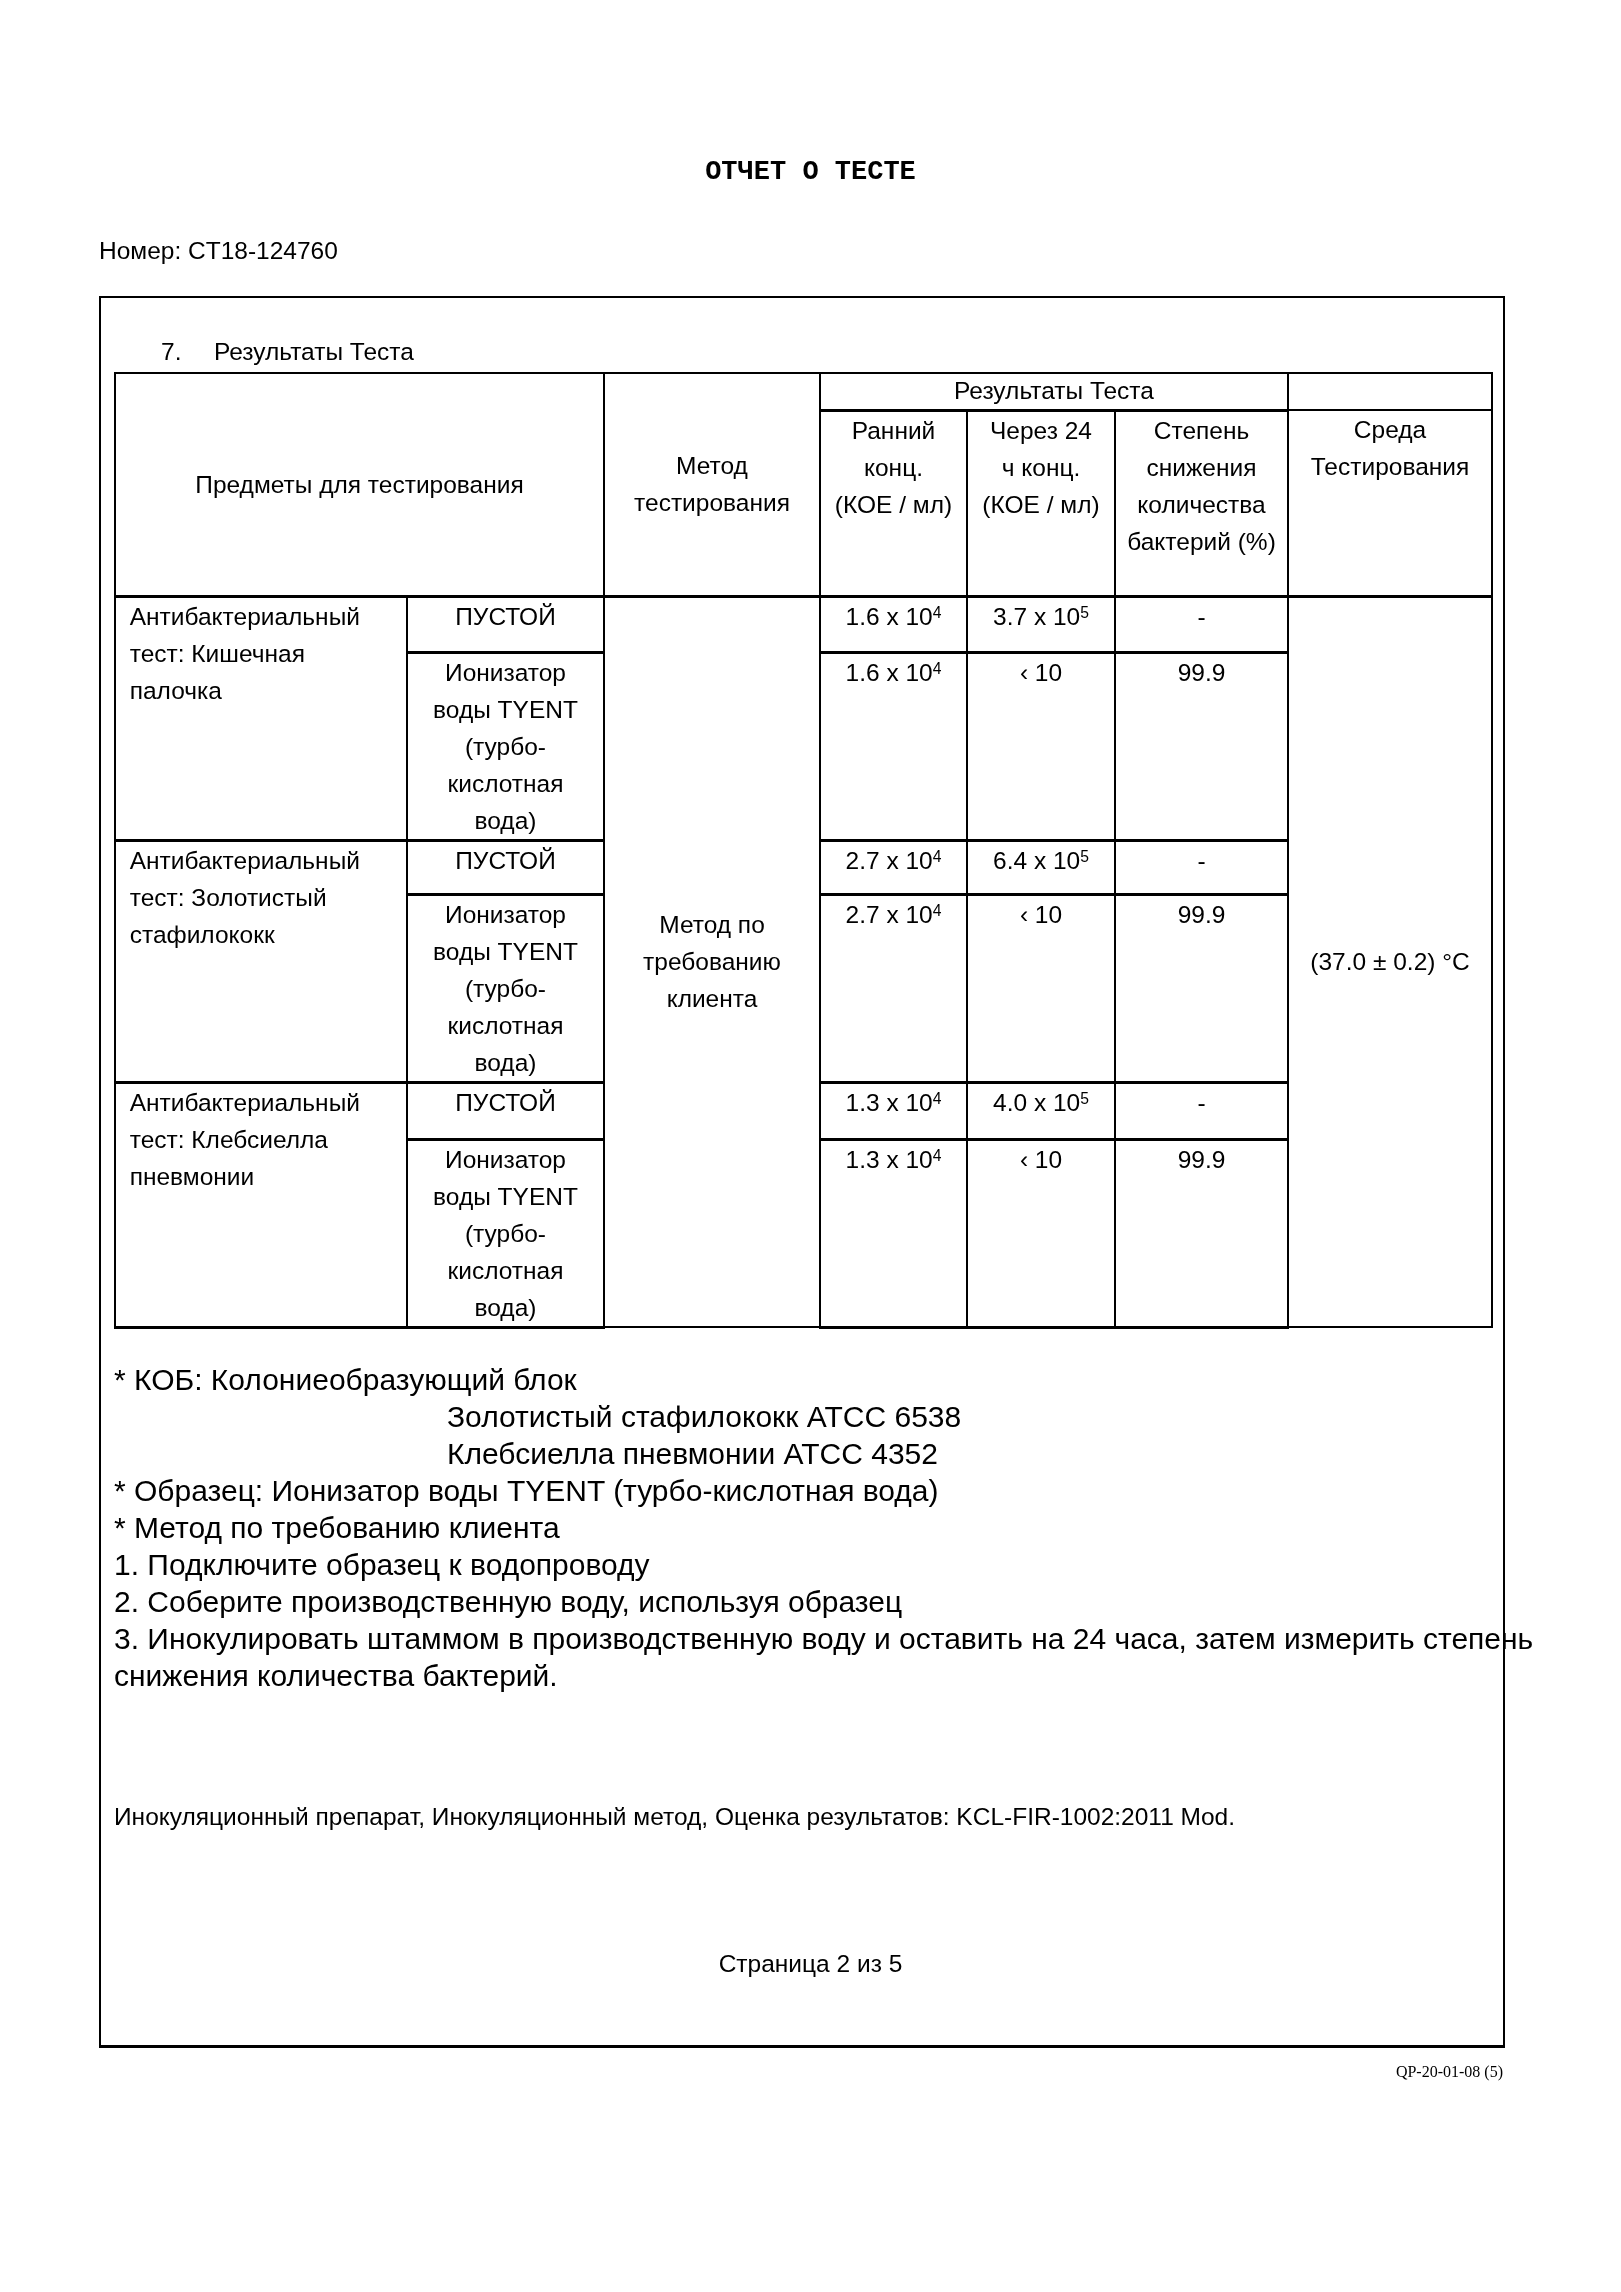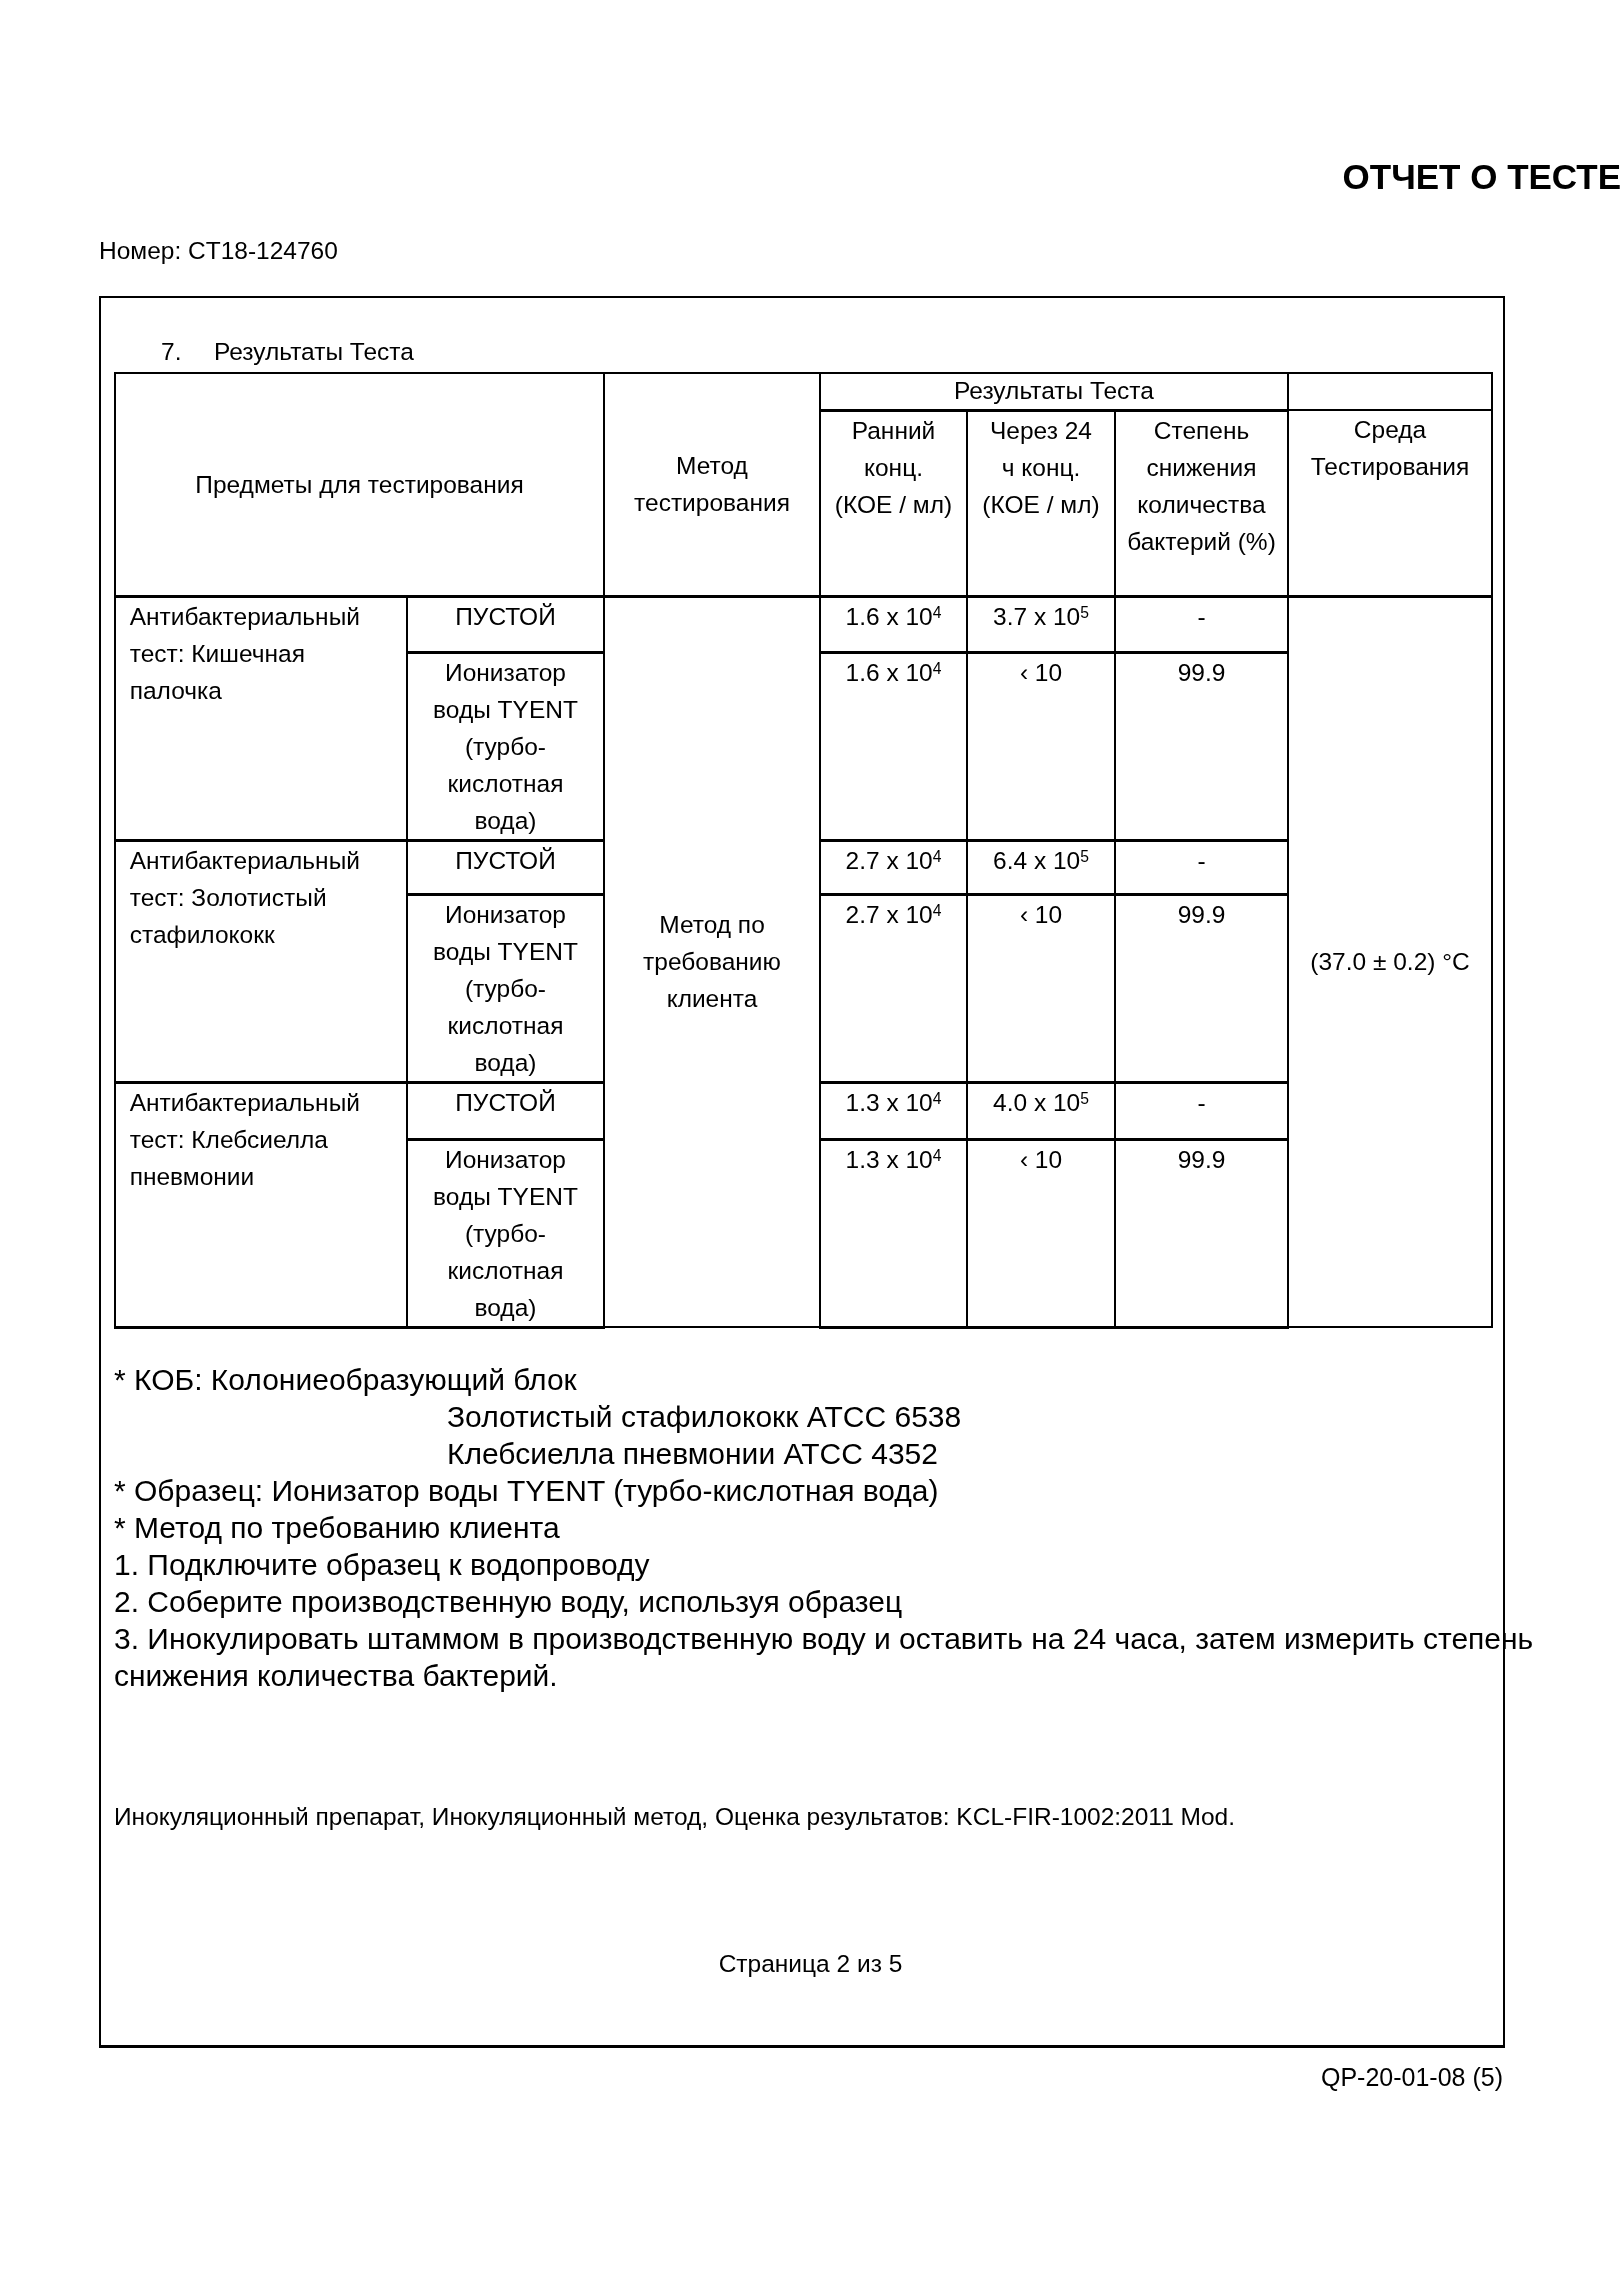--- a/index.html
+++ b/index.html
@@ -1,36 +1,36 @@
 <!DOCTYPE html>
 <html><head>
 <meta charset="utf-8">
 <style>
   html, body { margin:0; padding:0; background:#ffffff; }
   body { width:1621px; height:2293px; position:relative; overflow:hidden;
          font-family:"Liberation Sans", sans-serif; color:#000; }
   .abs { position:absolute; }
-  #title { left:0; width:1621px; top:157px; text-align:right; font-size:35px; font-weight:bold; }
+  #title { left:0; width:1621px; top:157px; text-align:center; font-size:27px; font-weight:bold;font-family:Liberation Mono, monospace; }
   #number { left:99px; top:237px; font-size:24.5px; }
   #outer-box { left:99px; top:296px; width:1402px; height:1747px; border:2px solid #000; border-bottom-width:3.9px; box-sizing:content-box; }
   #section-heading { left:161px; top:338px; font-size:24.5px; }
   #section-heading .num { display:inline-block; width:53px; }
 
   table#results { position:absolute; left:114px; top:372px; width:1376px; border-collapse:collapse; table-layout:fixed; font-size:24.5px; }
   #results td, #results th { border:2px solid #000; padding:0 5.9px; vertical-align:top; text-align:center; font-weight:normal; line-height:37px; }
   #results .thick-b { border-bottom:3.9px solid #000; }
   #results td.left { text-align:left; padding-left:13.7px;margin-top:9px; }
   #results td.mid { vertical-align:middle; }
   .sup { font-size:15.7px; vertical-align:top; position:relative; top:-3.9px; }
   #notes { left:114px; top:1361px; width:1372px; }
   #notes div { font-size:30px; line-height:37px; white-space:nowrap; }
   #notes div.indent { padding-left:333px; }
   #standard { left:114px; top:1803px; font-size:24.5px; }
   #page-num { left:0; width:1621px; top:1950px; text-align:center; font-size:24.5px; }
-  #form-code { right:118px; top:2063px; font-size:25px; }
+  #form-code { right:118px; top:2063px; font-size:16px;font-family:Liberation Serif, serif; }
 </style>
 </head>
 <body>
 
 <div class="abs" id="title">ОТЧЕТ О ТЕСТЕ</div>
 <div class="abs" id="number">Номер: CT18-124760</div>
 <div class="abs" id="outer-box"></div>
 
 <div class="abs" id="section-heading">
   <span class="num">7.</span><span>Результаты Теста</span>

